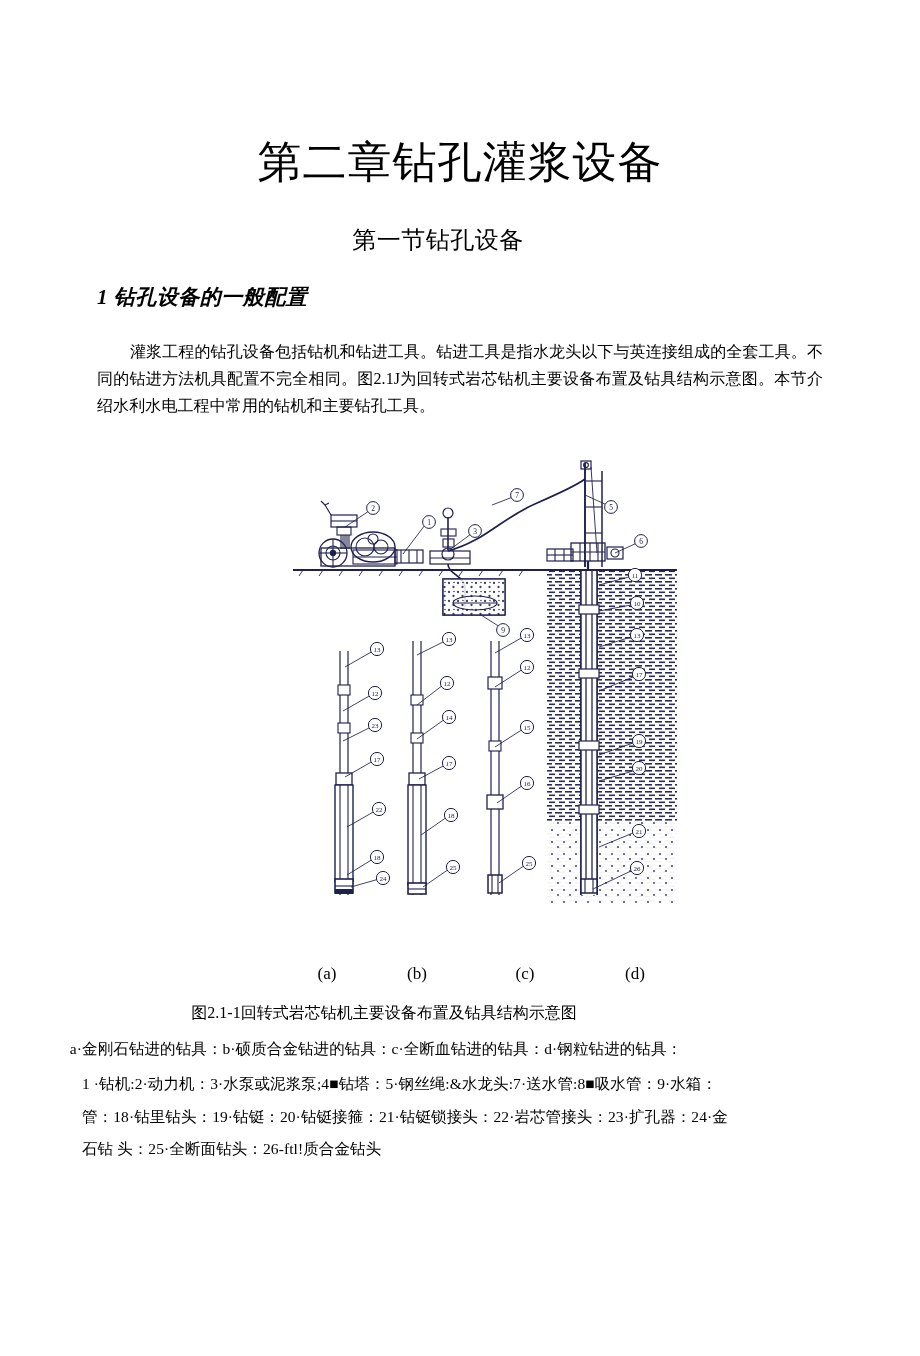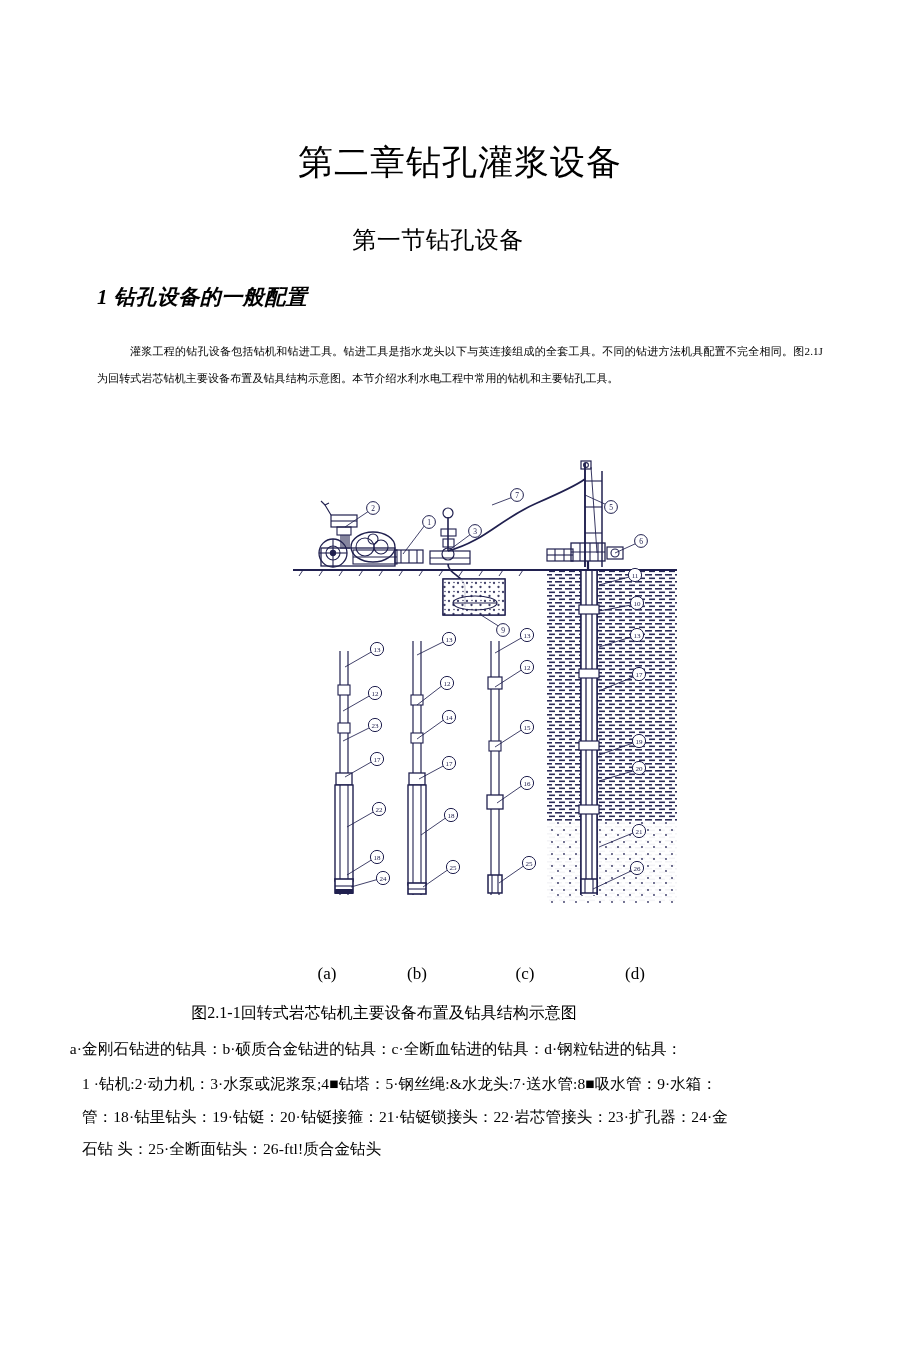--- a/index.html
+++ b/index.html
@@ -23,21 +23,21 @@
     height: 1356px;
     background: #ffffff;
   }
 
   
   .chapter-title {
     position: absolute;
     left: 0; top: 141px;
     width: 920px;
     text-align: center;
-    font-size: 35px;
+    font-size: 44px;
     line-height: 44px;
     letter-spacing: 1px;
     font-weight: 400;
   }
   .section-title {
     position: absolute;
     left: 0; top: 224px;
     width: 876px;
     text-align: center;
     font-size: 24px;
@@ -54,21 +54,21 @@
     font-style: italic;
     letter-spacing: 0.5px;
     font-family: Liberation Serif, serif;
   }
 
   
   .body-para {
     position: absolute;
     left: 97px; top: 338px;
     width: 726px;
-    font-size: 11px;
+    font-size: 16px;
     line-height: 27px;
     text-align: justify;
     text-indent: 33px;
     letter-spacing: 0.1px;
   }
 
   
   .figure-wrap {
     position: absolute;
     left: 285px; top: 455px;

